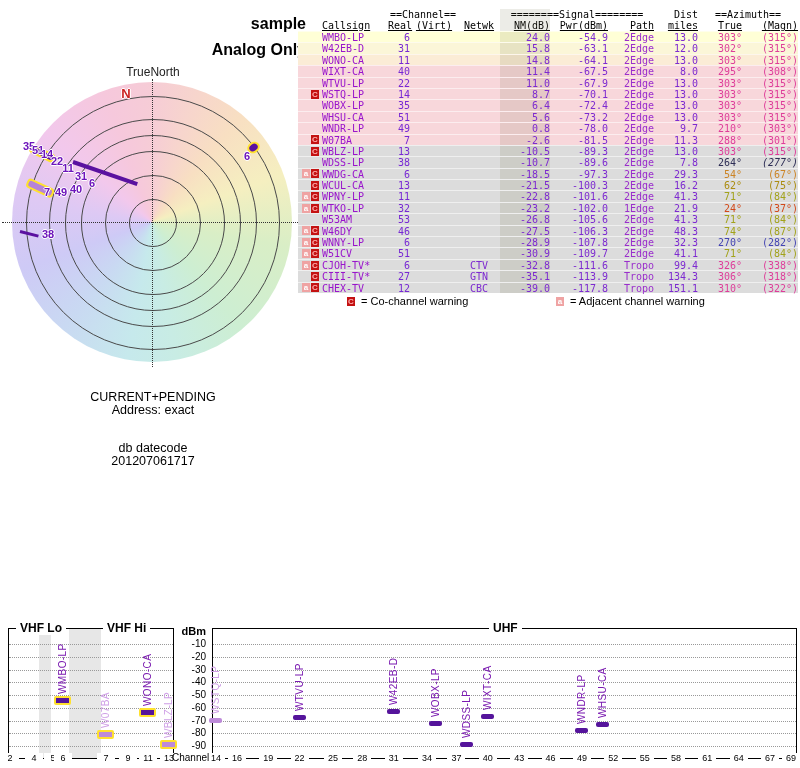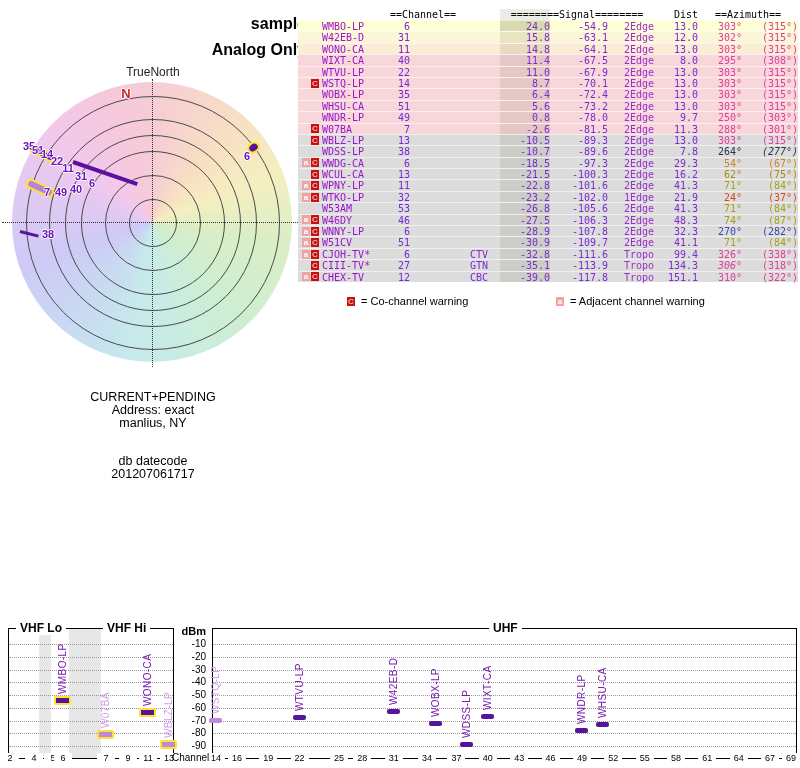--- a/index.html
+++ b/index.html
@@ -134,20 +134,33 @@
   <div class="abs" id="sigtable">
     <div style="position:absolute;left:202px;top:0;width:50px;height:22px;background:rgba(110,110,70,.13);"></div>
     <div class="thead">
       <span class="cell hcell" style="width:90px;"></span>
       <span class="cell hcell" style="width:70px;text-align:center;">==Channel==</span>
       <span class="cell hcell" style="width:42px;"></span>
       <span class="cell hcell" style="width:154px;text-align:center;">========Signal========</span>
       <span class="cell hcell" style="width:44px;text-align:right;">Dist</span>
       <span class="cell hcell" style="width:100px;text-align:center;">==Azimuth==</span>
     </div>
+    <div class="thead">
+      <span class="cell c-warn"></span>
+      <span class="cell c-call hcell hu">Callsign</span>
+      <span class="cell c-real hcell hu">Real</span>
+      <span class="cell c-virt hcell hu">(Virt)</span>
+      <span class="cell c-net hcell hu">Netwk</span>
+      <span class="cell c-nm hcell hu" style="background:none;">NM(dB)</span>
+      <span class="cell c-pwr hcell hu">Pwr(dBm)</span>
+      <span class="cell c-path hcell hu">Path</span>
+      <span class="cell c-miles hcell hu">miles</span>
+      <span class="cell c-true hcell hu">True</span>
+      <span class="cell c-magn hcell hu">(Magn)</span>
+    </div>
     <div id="table-rows">
         <div class="trow" style="background: rgb(255, 255, 214);">
           <span class="cell c-warn"></span>
           <span class="cell c-call">WMBO-LP</span>
           <span class="cell c-real">6</span>
           <span class="cell c-virt"></span>
           <span class="cell c-net"></span>
           <span class="cell c-nm">24.0</span>
           <span class="cell c-pwr">-54.9</span>
           <span class="cell c-path">2Edge</span>
@@ -249,21 +262,21 @@
         <div class="trow" style="background: rgb(248, 215, 219);">
           <span class="cell c-warn"></span>
           <span class="cell c-call">WNDR-LP</span>
           <span class="cell c-real">49</span>
           <span class="cell c-virt"></span>
           <span class="cell c-net"></span>
           <span class="cell c-nm">0.8</span>
           <span class="cell c-pwr">-78.0</span>
           <span class="cell c-path">2Edge</span>
           <span class="cell c-miles">9.7</span>
-          <span class="cell c-true" style="color: rgb(222, 61, 154);">250°</span>
+          <span class="cell c-true" style="color: rgb(222, 61, 154);">210°</span>
           <span class="cell c-magn" style="color: rgb(222, 61, 154);">(303°)</span>
         </div>
         <div class="trow" style="background: rgb(248, 215, 219);">
           <span class="cell c-warn"><span class="badge badge-c">C</span></span>
           <span class="cell c-call">W07BA</span>
           <span class="cell c-real">7</span>
           <span class="cell c-virt"></span>
           <span class="cell c-net"></span>
           <span class="cell c-nm">-2.6</span>
           <span class="cell c-pwr">-81.5</span>
@@ -418,21 +431,21 @@
         <div class="trow" style="background: rgb(220, 220, 220);">
           <span class="cell c-warn"><span class="badge badge-c">C</span></span>
           <span class="cell c-call">CIII-TV*</span>
           <span class="cell c-real">27</span>
           <span class="cell c-virt"></span>
           <span class="cell c-net">GTN</span>
           <span class="cell c-nm">-35.1</span>
           <span class="cell c-pwr">-113.9</span>
           <span class="cell c-path">Tropo</span>
           <span class="cell c-miles">134.3</span>
-          <span class="cell c-true" style="color: rgb(222, 61, 154); font-style: italic;">306°</span>
+          <span class="cell c-true" style="color: rgb(222, 61, 154);">306°</span>
           <span class="cell c-magn" style="color: rgb(222, 61, 154);">(318°)</span>
         </div>
         <div class="trow" style="background: rgb(220, 220, 220);">
           <span class="cell c-warn"><span class="badge badge-a">a</span><span class="badge badge-c">C</span></span>
           <span class="cell c-call">CHEX-TV</span>
           <span class="cell c-real">12</span>
           <span class="cell c-virt"></span>
           <span class="cell c-net">CBC</span>
           <span class="cell c-nm">-39.0</span>
           <span class="cell c-pwr">-117.8</span>
@@ -450,21 +463,20 @@
   </div>
   <div class="legend-item" style="left:556px;top:295px;">
     <span class="badge badge-a">a</span>
     <span>= Adjacent channel warning</span>
   </div>
 
   <div class="abs" id="criteria">
     <div id="criteria-lines">
         <div>CURRENT+PENDING</div>
         <div>Address: exact</div>
-        <div>manlius, NY</div>
       </div>
     <div class="dgap"></div>
     <div>db datecode</div>
     <div>201207061717</div>
   </div>
 
 
   <div>
     <div class="panel" id="vhf-panel">
         <div class="grayband" style="left: 30px; width: 12px;"></div>
@@ -494,21 +506,21 @@
         <div class="gridline" style="top: 53.25px;"></div>
         <div class="gridline" style="top: 66px;"></div>
         <div class="gridline" style="top: 78.75px;"></div>
         <div class="gridline" style="top: 91.5px;"></div>
         <div class="gridline" style="top: 104.25px;"></div>
         <div class="gridline" style="top: 117px;"></div>
         <span class="xtick" style="left: 3px;">14</span>
         <span class="xtick" style="left: 23.91px;">16</span>
         <span class="xtick" style="left: 55.275px;">19</span>
         <span class="xtick" style="left: 86.64px;">22</span>
-        <span class="xtick" style="left: 126px;">25</span>
+        <span class="xtick" style="left: 120px;">25</span>
         <span class="xtick" style="left: 149.37px;">28</span>
         <span class="xtick" style="left: 180.735px;">31</span>
         <span class="xtick" style="left: 214px;">34</span>
         <span class="xtick" style="left: 243.465px;">37</span>
         <span class="xtick" style="left: 274.83px;">40</span>
         <span class="xtick" style="left: 306.195px;">43</span>
         <span class="xtick" style="left: 337.56px;">46</span>
         <span class="xtick" style="left: 368.925px;">49</span>
         <span class="xtick" style="left: 400.29px;">52</span>
         <span class="xtick" style="left: 431.655px;">55</span>

